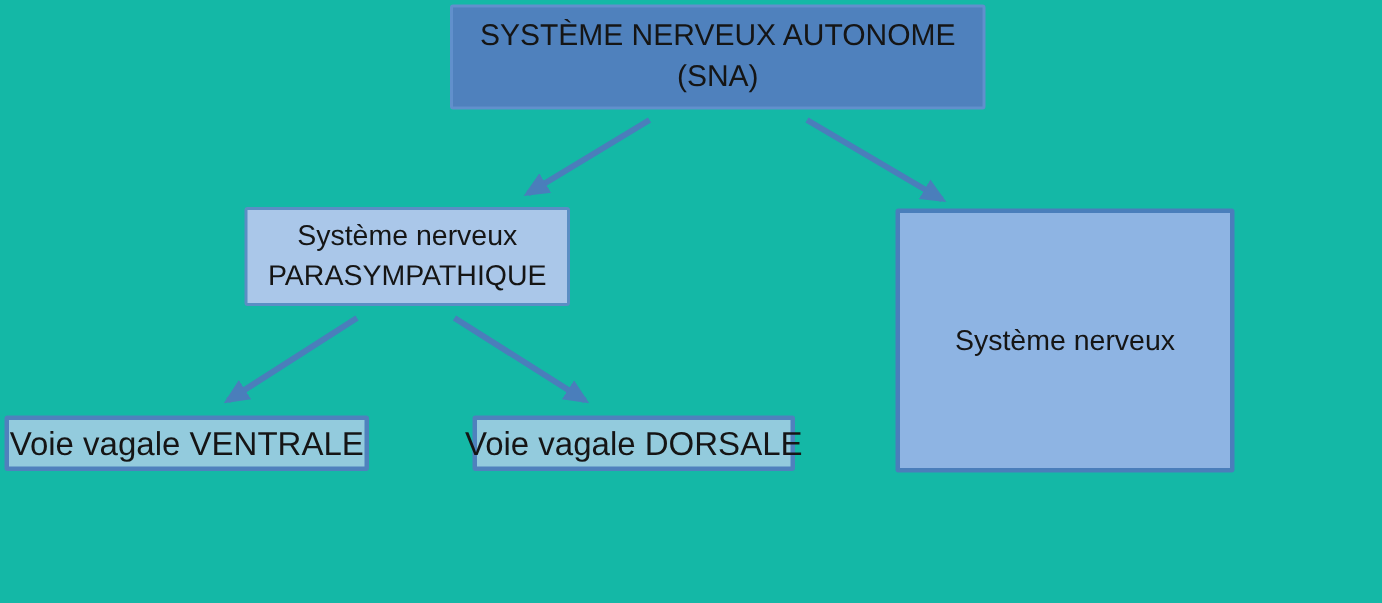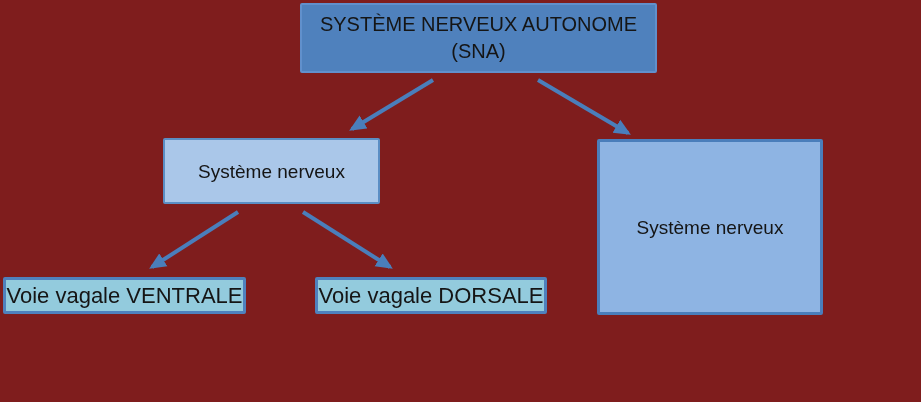--- a/index.html
+++ b/index.html
@@ -5,21 +5,21 @@
   html, body {
     margin: 0;
     padding: 0;
     background: #ffffff;
     font-family: "Liberation Sans", "DejaVu Sans", sans-serif;
   }
   .canvas {
     position: relative;
     width: 921px;
     height: 402px;
-    background: #7f1d1d;
+    background: #14b8a6;
     overflow: hidden;
     text-decoration: underline;
   }
   .arrows {
     position: absolute;
     left: 0;
     top: 0;
     width: 921px;
     height: 402px;
     pointer-events: none;
@@ -60,21 +60,21 @@
     border: 3px solid var(--symp-border, #4a7ebb);
     font-size: 19px;
     gap: 32px;
   }
   .box-vagal {
     background: var(--vagal-fill, #93cbdd);
     border: 3px solid var(--vagal-border, #4f81bd);
     font-size: 22px;
   }
   .box-ventrale { left: 3px; top: 277px; width: 243px; height: 37px; }
-  .box-dorsale  { left: 315px; top: 277px; width: 232px; height: 37px; }
+  .box-dorsale  { left: 315px; top: 277px; width: 215px; height: 37px; }
 </style>
 </head>
 <body>
 
 <div class="canvas">
 
   <svg class="arrows" viewBox="0 0 921 402" xmlns="http://www.w3.org/2000/svg">
     <defs>
       <marker id="ah" viewBox="0 0 10 10" refX="8" refY="5" markerWidth="4.2" markerHeight="4.2" orient="auto-start-reverse">
         <path d="M 0 0.5 L 10 5 L 0 9.5 z"></path>
@@ -86,20 +86,21 @@
     <line class="arrow" x1="303" y1="212" x2="390" y2="267" marker-end="url(#ah)"></line>
   </svg>
 
   <div class="box box-sna">
     <div class="ln">SYSTÈME NERVEUX AUTONOME</div>
     <div class="ln">(SNA)</div>
   </div>
 
   <div class="box box-para">
     <div class="ln">Système nerveux</div>
+    <div class="ln">PARASYMPATHIQUE</div>
   </div>
 
   <div class="box box-symp">
     <div class="ln">Système nerveux</div>
   </div>
 
   <div class="box box-vagal box-ventrale">
     <div class="ln">Voie vagale VENTRALE</div>
   </div>
 

